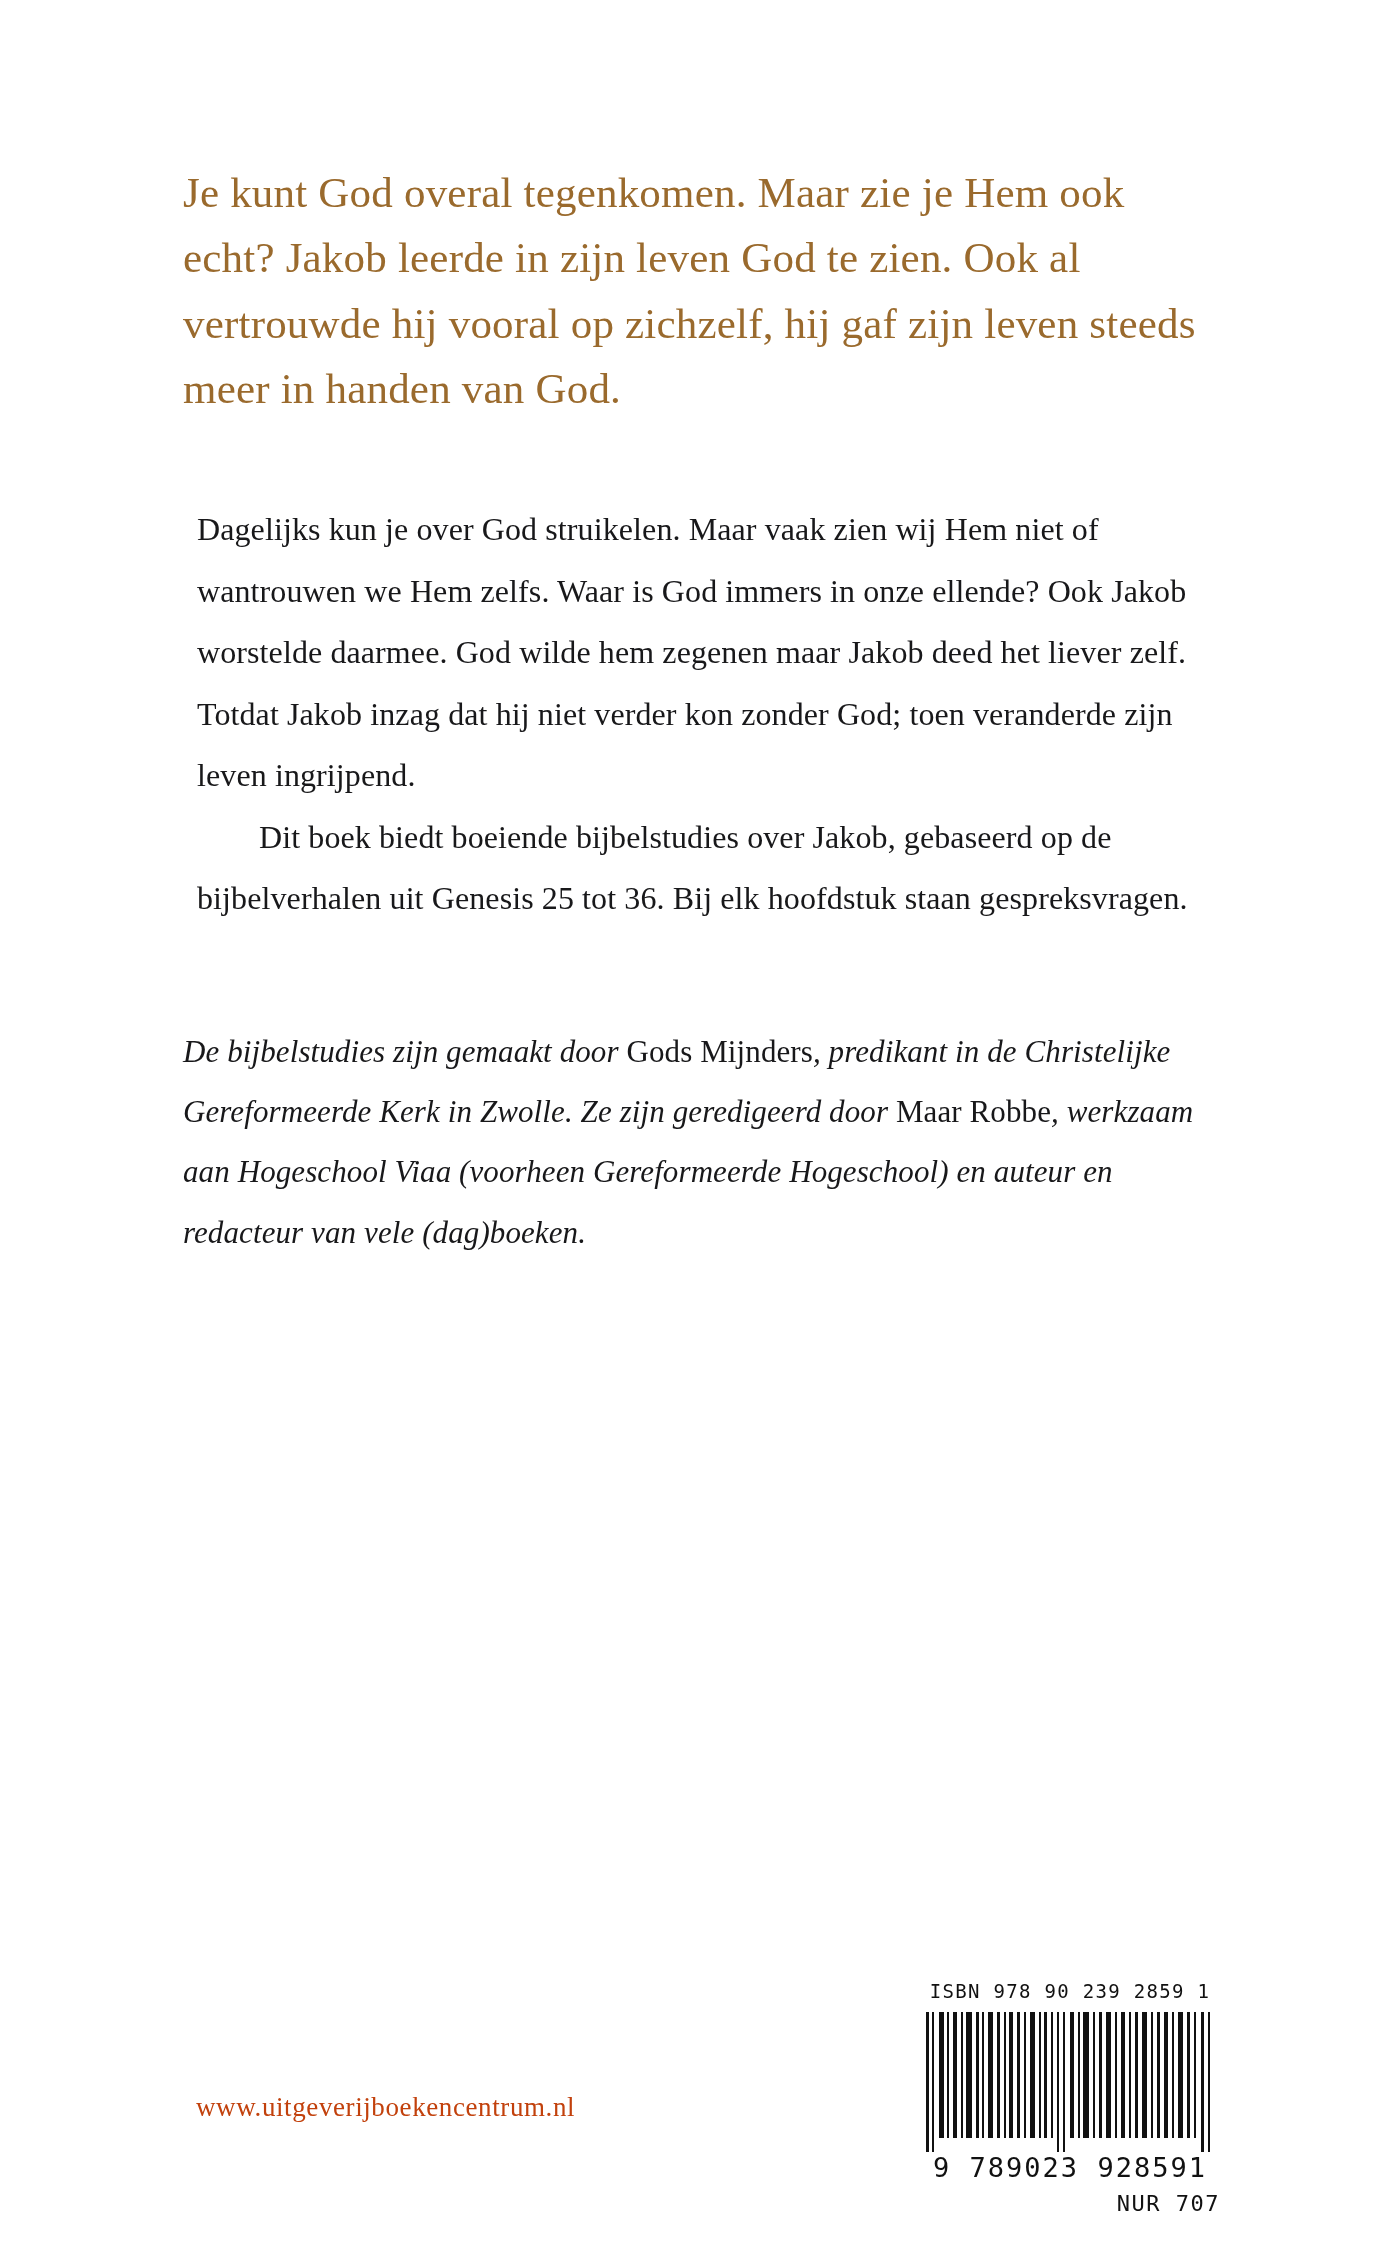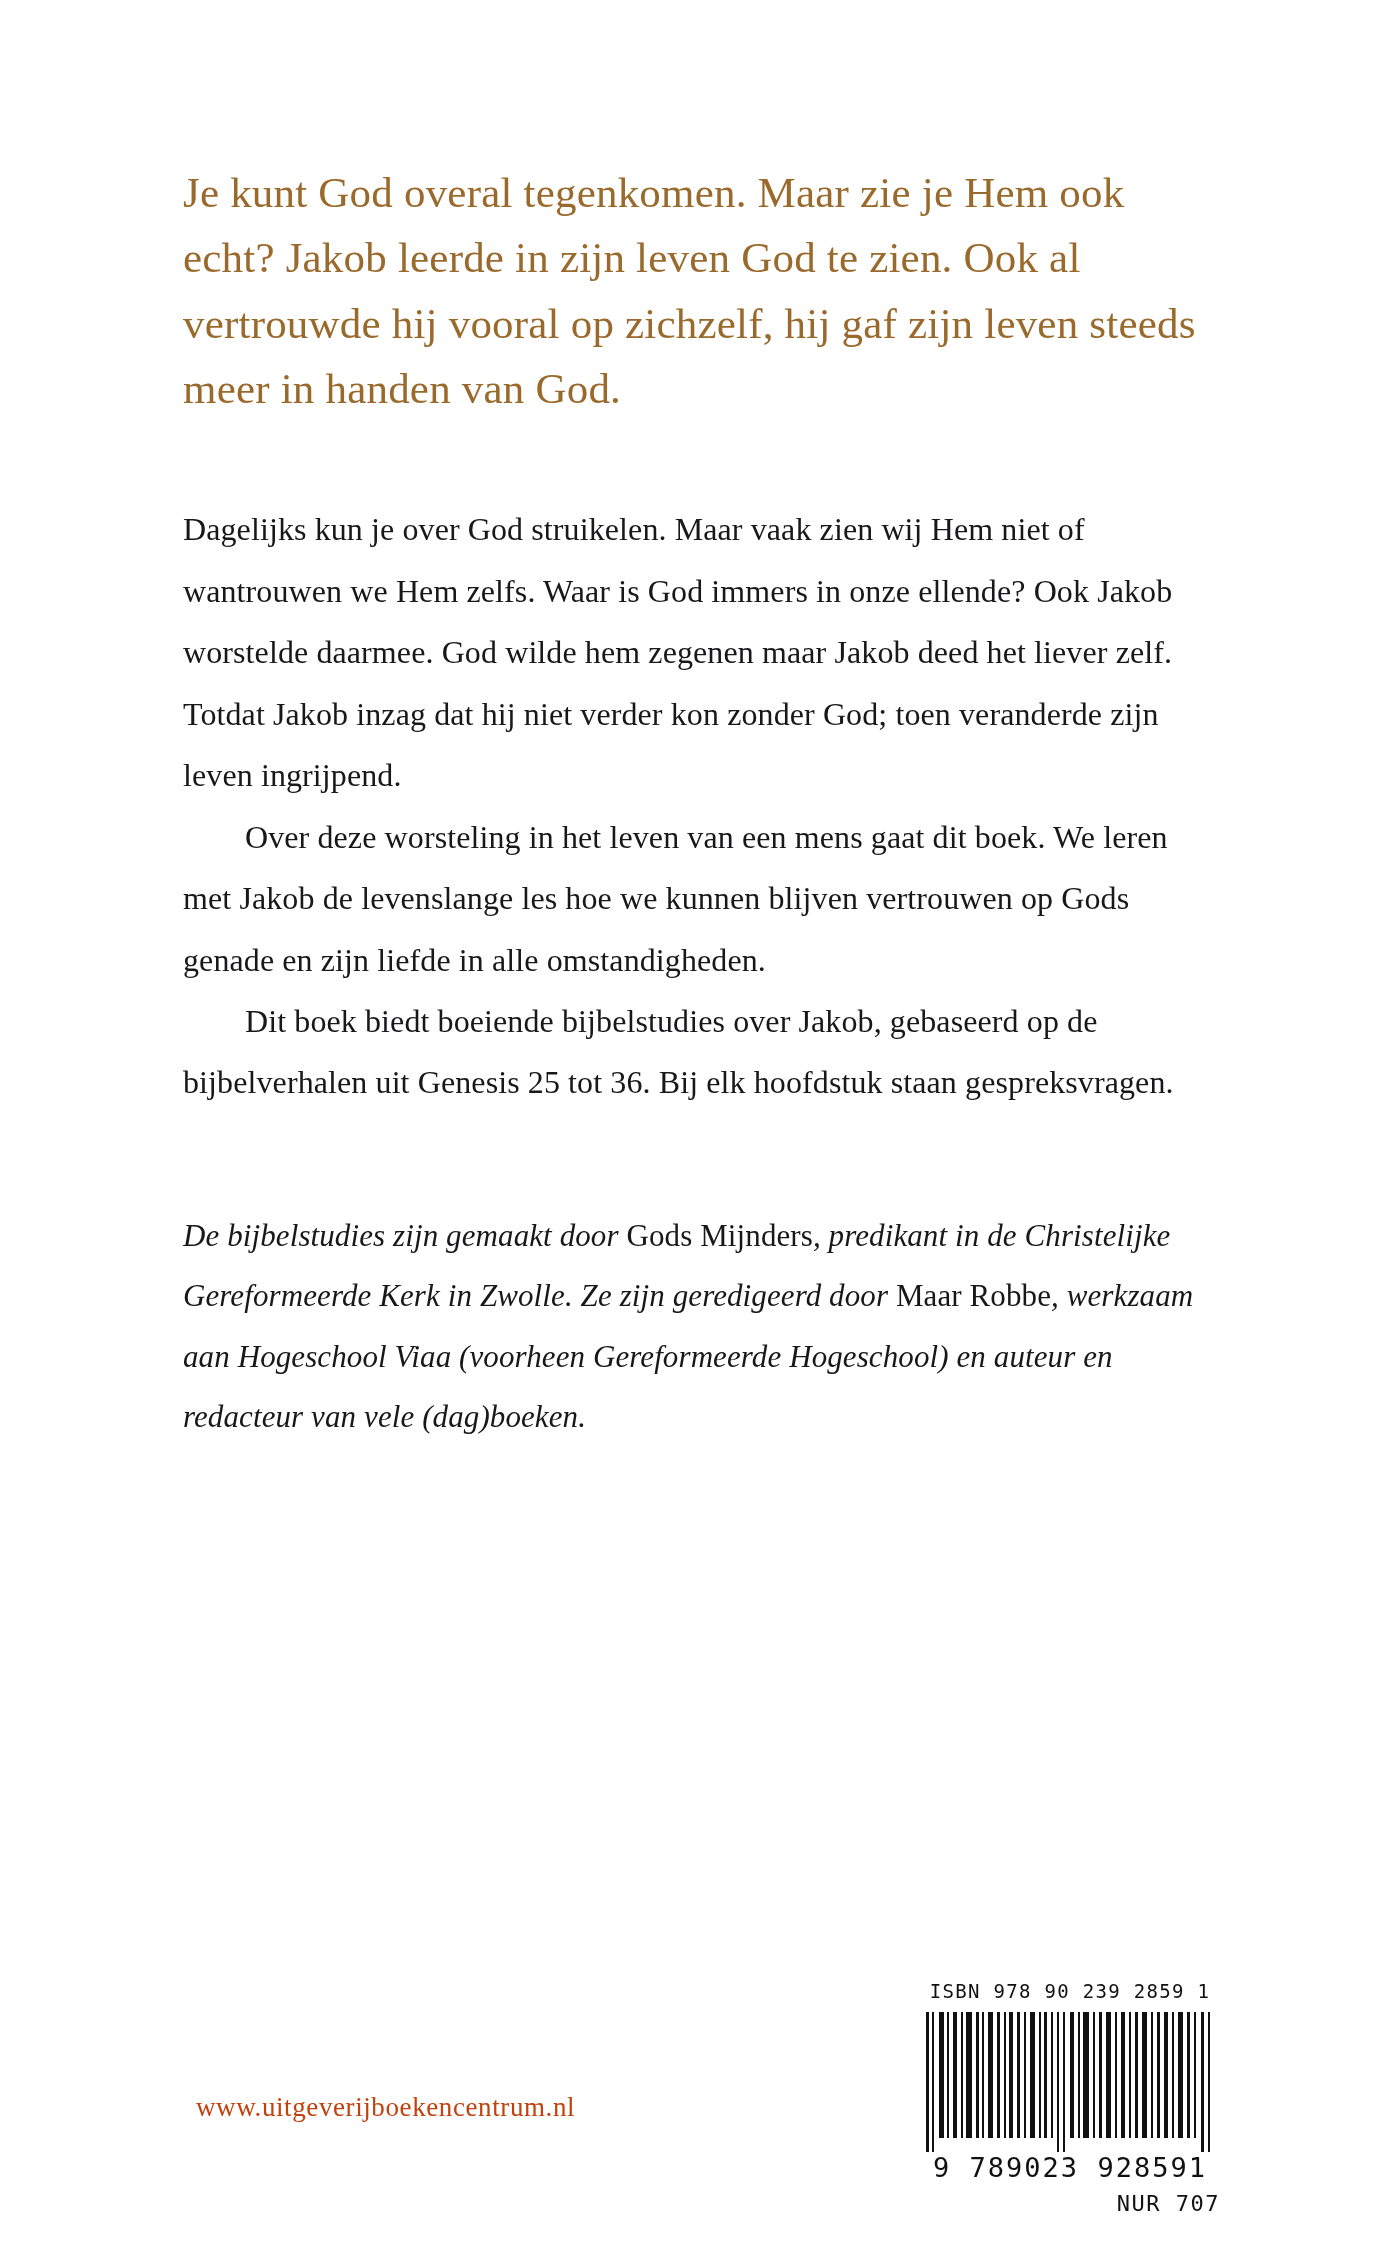--- a/index.html
+++ b/index.html
@@ -34,21 +34,21 @@
     font-size: 43px;
     line-height: 1.52;
     font-weight: 400;
     letter-spacing: 0.2px;
     margin: 0 0 78px 0;
   }
   .body-block {
     font-size: 32px;
     line-height: 1.92;
     color: #18181a;
-    margin: 0;
+    margin: 14px;
     letter-spacing: 0.1px;
   }
   .body-block p {
     margin: 0;
   }
   .body-block p.indent {
     text-indent: 62px;
   }
   .credits {
     margin-top: 92px;
@@ -121,21 +121,20 @@
 <body>
 
 <div class="page">
 
   <div class="content">
 
     <p class="lead">Je kunt God overal tegenkomen. Maar zie je Hem ook echt? Jakob leerde in zijn leven God te zien. Ook al vertrouwde hij vooral op zichzelf, hij gaf zijn leven steeds meer in handen van God.</p>
 
     <div class="body-block">
       <p>Dagelijks kun je over God struikelen. Maar vaak zien wij Hem niet of wantrouwen we Hem zelfs. Waar is God immers in onze ellende? Ook Jakob worstelde daarmee. God wilde hem zegenen maar Jakob deed het liever zelf. Totdat Jakob inzag dat hij niet verder kon zonder God; toen veranderde zijn leven ingrijpend.</p>
-      <p class="indent">Over deze worsteling in het leven van een mens gaat dit boek. We leren met Jakob de levenslange les hoe we kunnen blijven vertrouwen op Gods genade en zijn liefde in alle omstandigheden.</p>
       <p class="indent">Dit boek biedt boeiende bijbelstudies over Jakob, gebaseerd op de bijbelverhalen uit Genesis 25 tot 36. Bij elk hoofdstuk staan gespreksvragen.</p>
     </div>
 
     <div class="credits">
       <span>De bijbelstudies zijn gemaakt door </span><span class="roman">Gods Mijnders</span><span>, predikant in de Christelijke Gereformeerde Kerk in Zwolle. Ze zijn geredigeerd door </span><span class="roman">Maar Robbe</span><span>, werkzaam aan Hogeschool Viaa (voorheen Gereformeerde Hogeschool) en auteur en redacteur van vele (dag)boeken.</span>
     </div>
 
   </div>
 
   <div class="footer">

